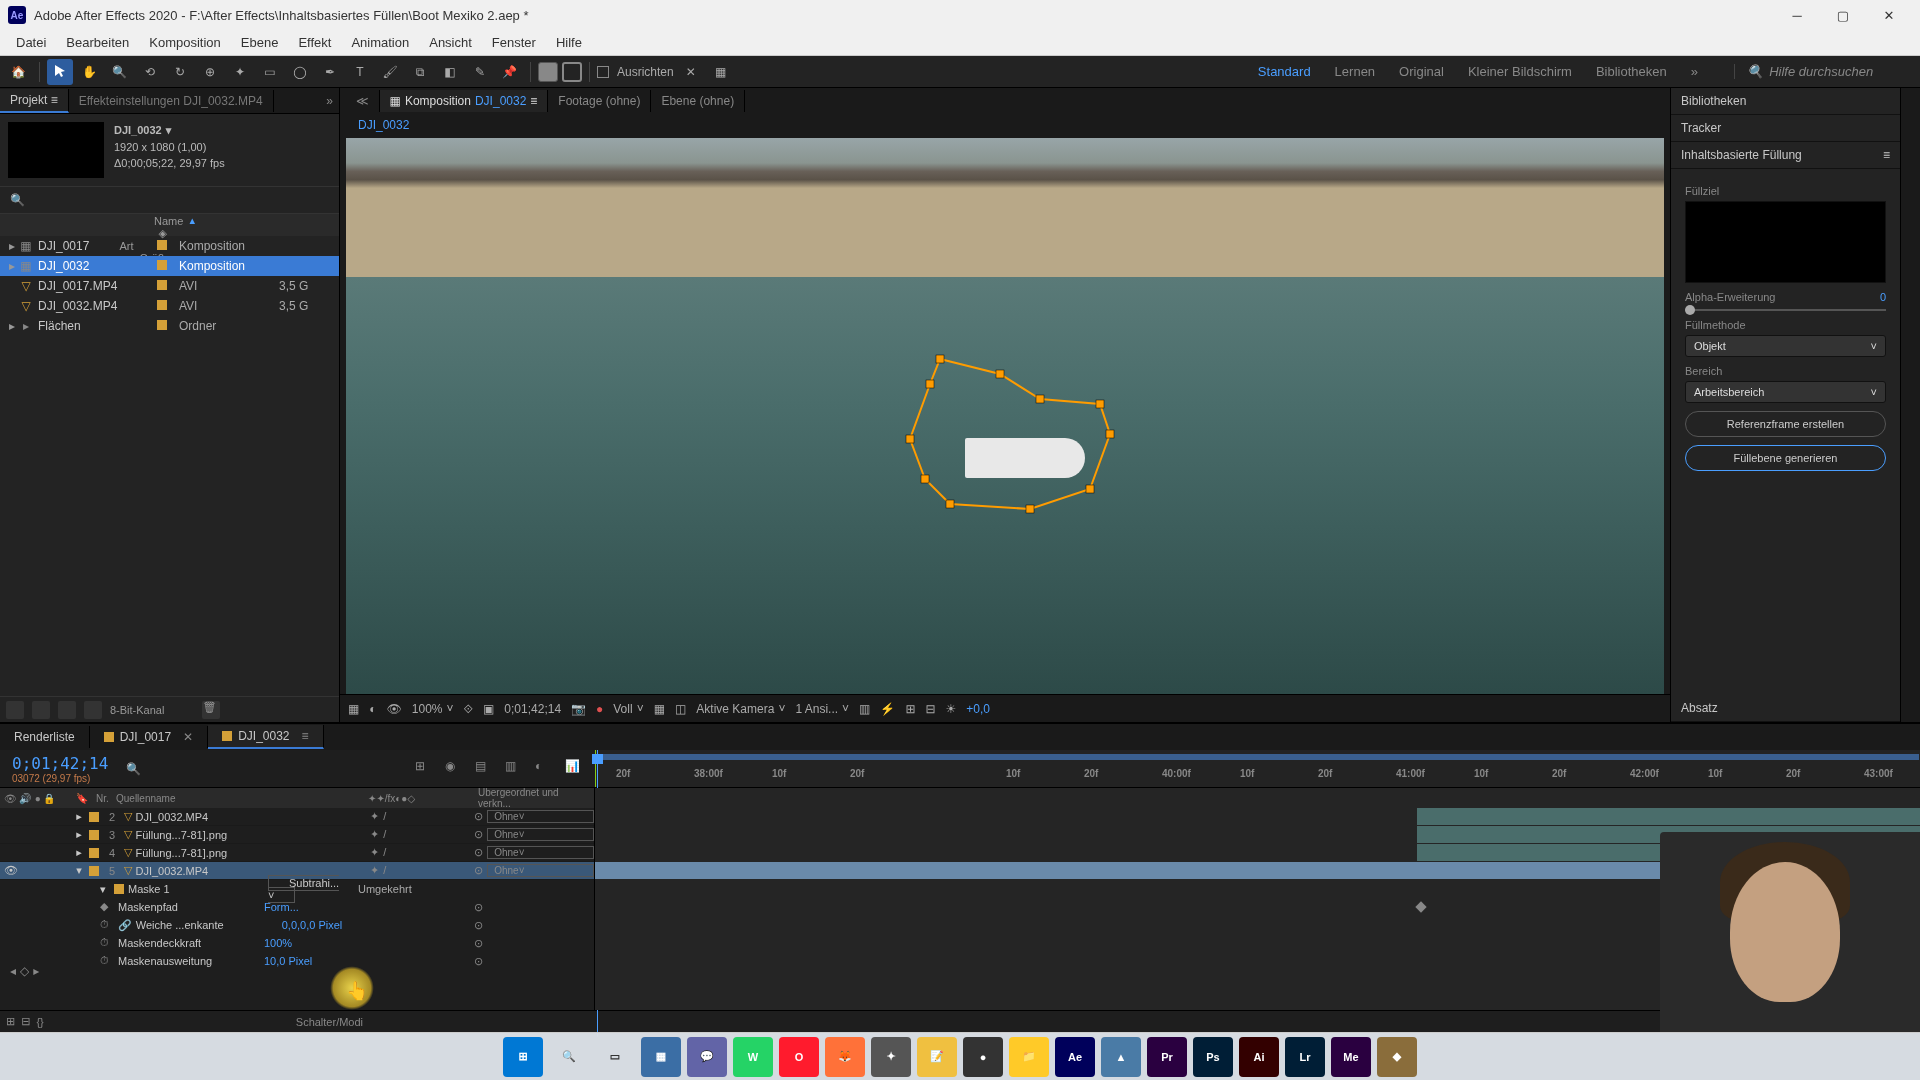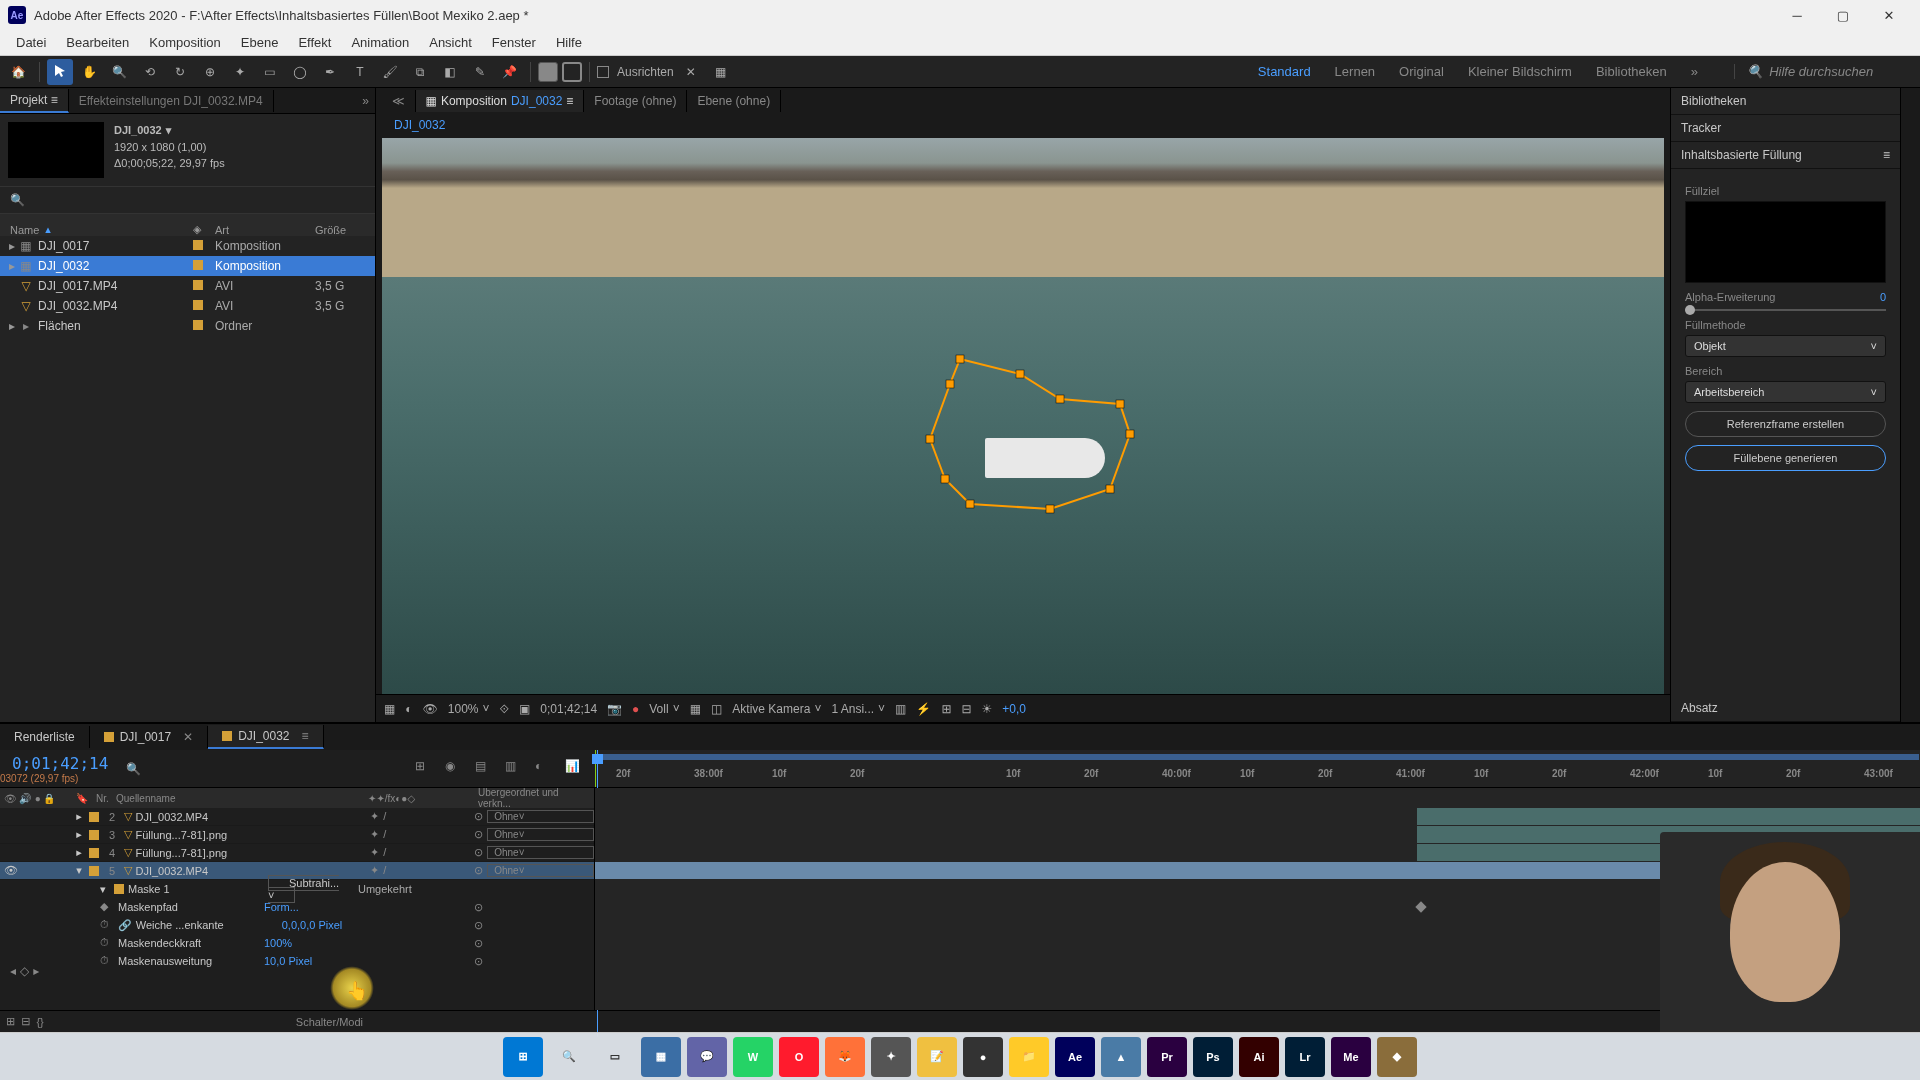--- a/index.html
+++ b/index.html
@@ -23,35 +23,35 @@
 .toolbar .workspace-links { margin-left: auto; display: flex; gap: 24px; align-items: center; }
 .toolbar .workspace-links span { color: #888; font-size: 13px; }
 .toolbar .workspace-links span.active { color: #4a9eff; }
 .toolbar .search-box { display: flex; align-items: center; gap: 6px; border-left: 1px solid #444; padding-left: 12px; margin-left: 12px; color: #888; font-style: italic; min-width: 180px; }
 .toolbar .chk { width: 12px; height: 12px; border: 1px solid #888; display: inline-block; margin-right: 4px; }
 
 
 .main { display: flex; height: calc(1080px - 30px - 26px - 32px - 310px - 48px); }
 
 
-.left-panel { width: 376px; background: #232323; display: flex; flex-direction: column; border-right: 1px solid #000; }
+.left-panel { width: 340px; background: #232323; display: flex; flex-direction: column; border-right: 1px solid #000; }
 .panel-tabs { height: 26px; display: flex; align-items: center; background: #1a1a1a; border-bottom: 1px solid #000; font-size: 12px; }
 .panel-tabs .tab { padding: 4px 10px; background: #232323; border-right: 1px solid #000; }
 .panel-tabs .tab.dim { color: #777; background: #1a1a1a; }
 .panel-tabs .tab.active { border-bottom: 2px solid #3a7bd5; }
 .panel-tabs .dd { margin-left: auto; padding: 0 6px; color: #888; }
 
 .proj-header { display: flex; padding: 8px; gap: 10px; border-bottom: 1px solid #333; }
 .proj-thumb { width: 96px; height: 56px; background: #000; border: 1px solid #000; }
 .proj-meta { font-size: 11px; color: #bbb; line-height: 1.5; }
 .proj-meta .name { font-weight: bold; display: flex; align-items: center; gap: 4px; }
 
 .proj-search { padding: 6px 10px; border-bottom: 1px solid #333; }
 
-.proj-list-header { display: flex; align-items: flex-end; height: 22px; background: #2a2a2a; font-size: 11px; color: #999; }
+.proj-list-header { display: flex; align-items: center; height: 22px; background: #2a2a2a; font-size: 11px; color: #999; flex-direction: column; }
 .proj-list-header .col-name { flex: 1; padding-left: 10px; display: flex; align-items: center; gap: 6px; }
 .proj-list-header .col-tag { width: 22px; }
 .proj-list-header .col-type { width: 100px; }
 .proj-list-header .col-size { width: 60px; padding-right: 8px; text-align: left; }
 .proj-list-header .sort-arrow { color: #4a9eff; }
 
 .proj-items { flex: 1; overflow: auto; }
 .proj-item { display: flex; align-items: center; height: 20px; font-size: 12px; padding-left: 6px; }
 .proj-item .expand { width: 12px; text-align: center; color: #999; }
 .proj-item .icon-box { width: 16px; height: 14px; margin-right: 4px; display: inline-flex; align-items: center; justify-content: center; }
@@ -296,20 +296,28 @@
         </div>
         <div class="proj-item">
           <span class="expand">▸</span>
           <span class="icon-box" style="color:#888">▸</span>
           <span class="name">Flächen</span>
           <span class="tag"><span class="tag-sw" style="background:#d4a038;display:inline-block;"></span></span>
           <span class="type">Ordner</span>
           <span class="size"></span>
         </div>
       </div>
+    <div class="proj-footer">
+      <div class="fbtn"></div>
+      <div class="fbtn"></div>
+      <div class="fbtn"></div>
+      <div class="fbtn"></div>
+      <span>8-Bit-Kanal</span>
+      <div class="fbtn" style="margin-left:30px;">🗑</div>
+    </div>
   </div>
 
   <div class="center">
     <div class="center-tabs">
       <span class="ctab">≪</span>
       <div class="ctab active">
         ▦ <span>Komposition</span> <span class="blue">DJI_0032</span> ≡
       </div>
       <div class="ctab">Footage (ohne)</div>
       <div class="ctab">Ebene (ohne)</div>
@@ -412,21 +420,21 @@
     <div class="tltab active">
         <span class="sw" style="background:#d4a038"></span>
         <span>DJI_0032</span>
         <span style="margin-left:6px;color:#888;">≡</span>
       </div>
   </div>
   <div class="tl-header-row">
     <div style="width:595px;display:flex;align-items:center;">
       <div>
         <div class="timecode">0;01;42;14</div>
-        <div class="sub" style="">03072 (29,97 fps)</div>
+        <div class="sub" style="padding-left:12px;">03072 (29,97 fps)</div>
       </div>
       <div class="tl-search">🔍</div>
       <div class="tl-tools">
         <div class="tbtn">⊞</div>
         <div class="tbtn">◉</div>
         <div class="tbtn">▤</div>
         <div class="tbtn">▥</div>
         <div class="tbtn">◐</div>
         <div class="tbtn">📊</div>
       </div>

